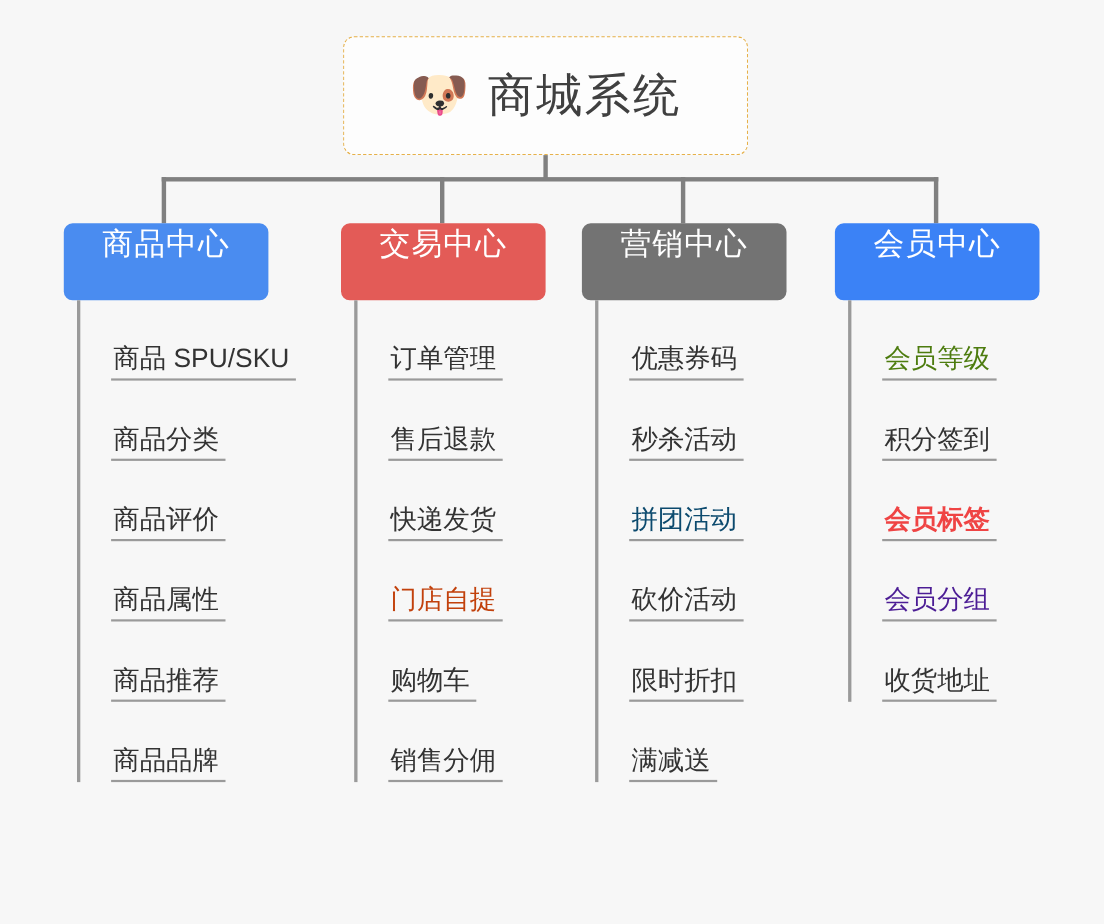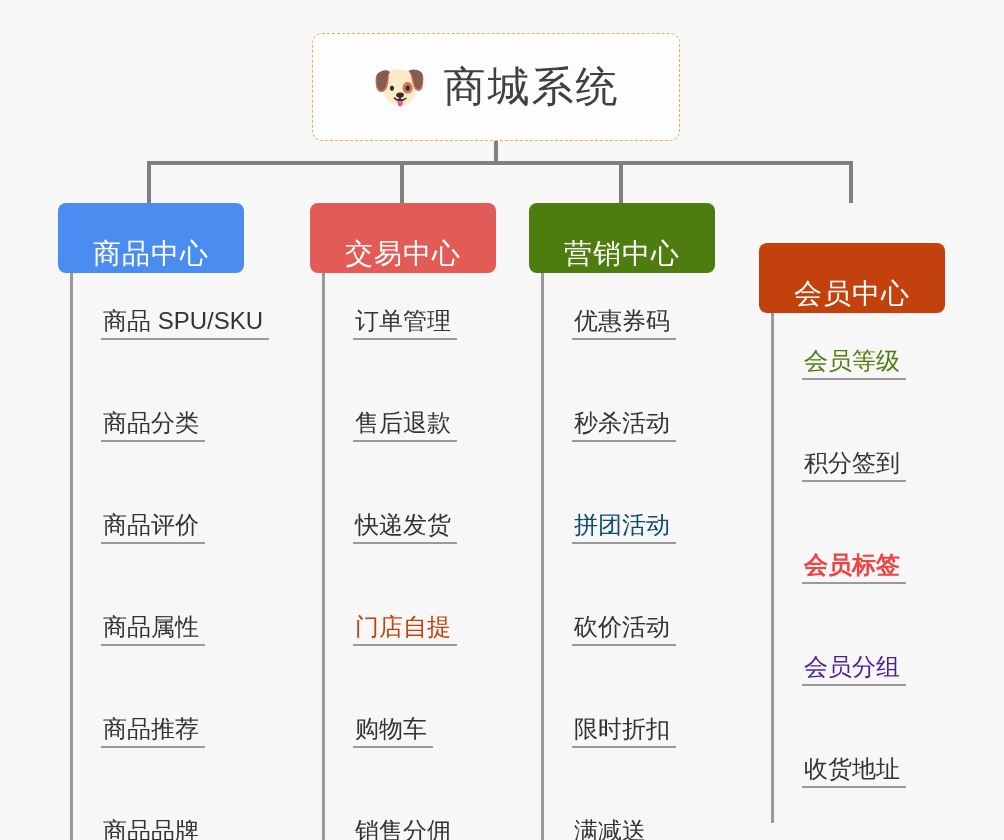--- a/index.html
+++ b/index.html
@@ -74,38 +74,38 @@
   
   .branch {
     position: absolute;
     top: 203px;
     width: 186px;
   }
   .branch-head {
     height: 70px;
     border-radius: 8px;
     display: flex;
-    align-items: flex-end;
+    align-items: flex-start;
     justify-content: center;
     color: #ffffff;
     font-size: 28px;
     letter-spacing: 1px;
     box-sizing: border-box;
   }
   .branch-body {
     position: relative;
     margin-left: 12px;
     border-left: 3px solid #9a9a9a;
     padding-top: 0;
   }
   .leaf {
     position: relative;
-    height: 102px;
+    height: 73px;
     display: flex;
-    align-items: center;
+    align-items: flex-end;
   }
   .leaf-label {
     display: inline-block;
     margin-left: 28px;
     padding: 0 6px 4px 2px;
     font-size: 24px;
     color: #333333;
     white-space: nowrap;
     border-bottom: 2px solid #9a9a9a;
     line-height: 1.1;
@@ -174,21 +174,21 @@
       <div class="leaf">
           <span class="leaf-label" style="border-bottom-color: rgb(154, 154, 154); color: rgb(51, 51, 51);">购物车</span>
         </div>
       <div class="leaf">
           <span class="leaf-label" style="border-bottom-color: rgb(154, 154, 154); color: rgb(51, 51, 51);">销售分佣</span>
         </div>
     </div>
   </div>
 
   <div class="branch" style="left:529px;">
-    <div class="branch-head" style="background: #4d7c0f;">
+    <div class="branch-head" style="background: #737373;">
       <span>营销中心</span>
     </div>
     <div class="branch-body" style="border-left-color: rgb(154, 154, 154);">
       <div class="leaf">
           <span class="leaf-label" style="border-bottom-color: rgb(154, 154, 154); color: rgb(51, 51, 51);">优惠券码</span>
         </div>
       <div class="leaf">
           <span class="leaf-label" style="border-bottom-color: rgb(154, 154, 154); color: rgb(51, 51, 51);">秒杀活动</span>
         </div>
       <div class="leaf">
@@ -200,21 +200,21 @@
       <div class="leaf">
           <span class="leaf-label" style="border-bottom-color: rgb(154, 154, 154); color: rgb(51, 51, 51);">限时折扣</span>
         </div>
       <div class="leaf">
           <span class="leaf-label" style="border-bottom-color: rgb(154, 154, 154); color: rgb(51, 51, 51);">满减送</span>
         </div>
     </div>
   </div>
 
   <div class="branch" style="left:759px;">
-    <div class="branch-head" style="background: #c2410c; margin-top: 40px;">
+    <div class="branch-head" style="background: #3b82f6;">
       <span>会员中心</span>
     </div>
     <div class="branch-body" style="border-left-color: rgb(154, 154, 154);">
       <div class="leaf">
           <span class="leaf-label" style="border-bottom-color: rgb(154, 154, 154); color: #4d7c0f;">会员等级</span>
         </div>
       <div class="leaf">
           <span class="leaf-label" style="border-bottom-color: rgb(154, 154, 154); color: rgb(51, 51, 51);">积分签到</span>
         </div>
       <div class="leaf">

